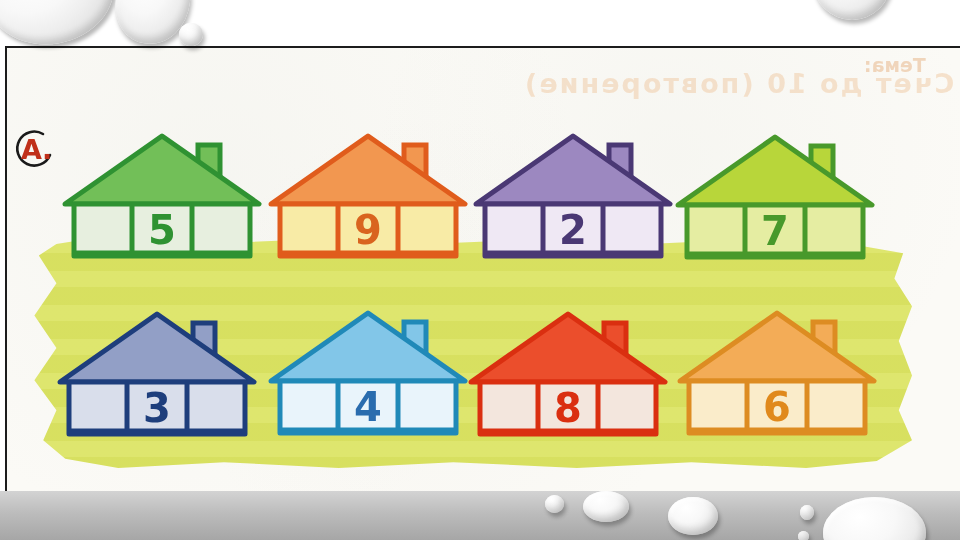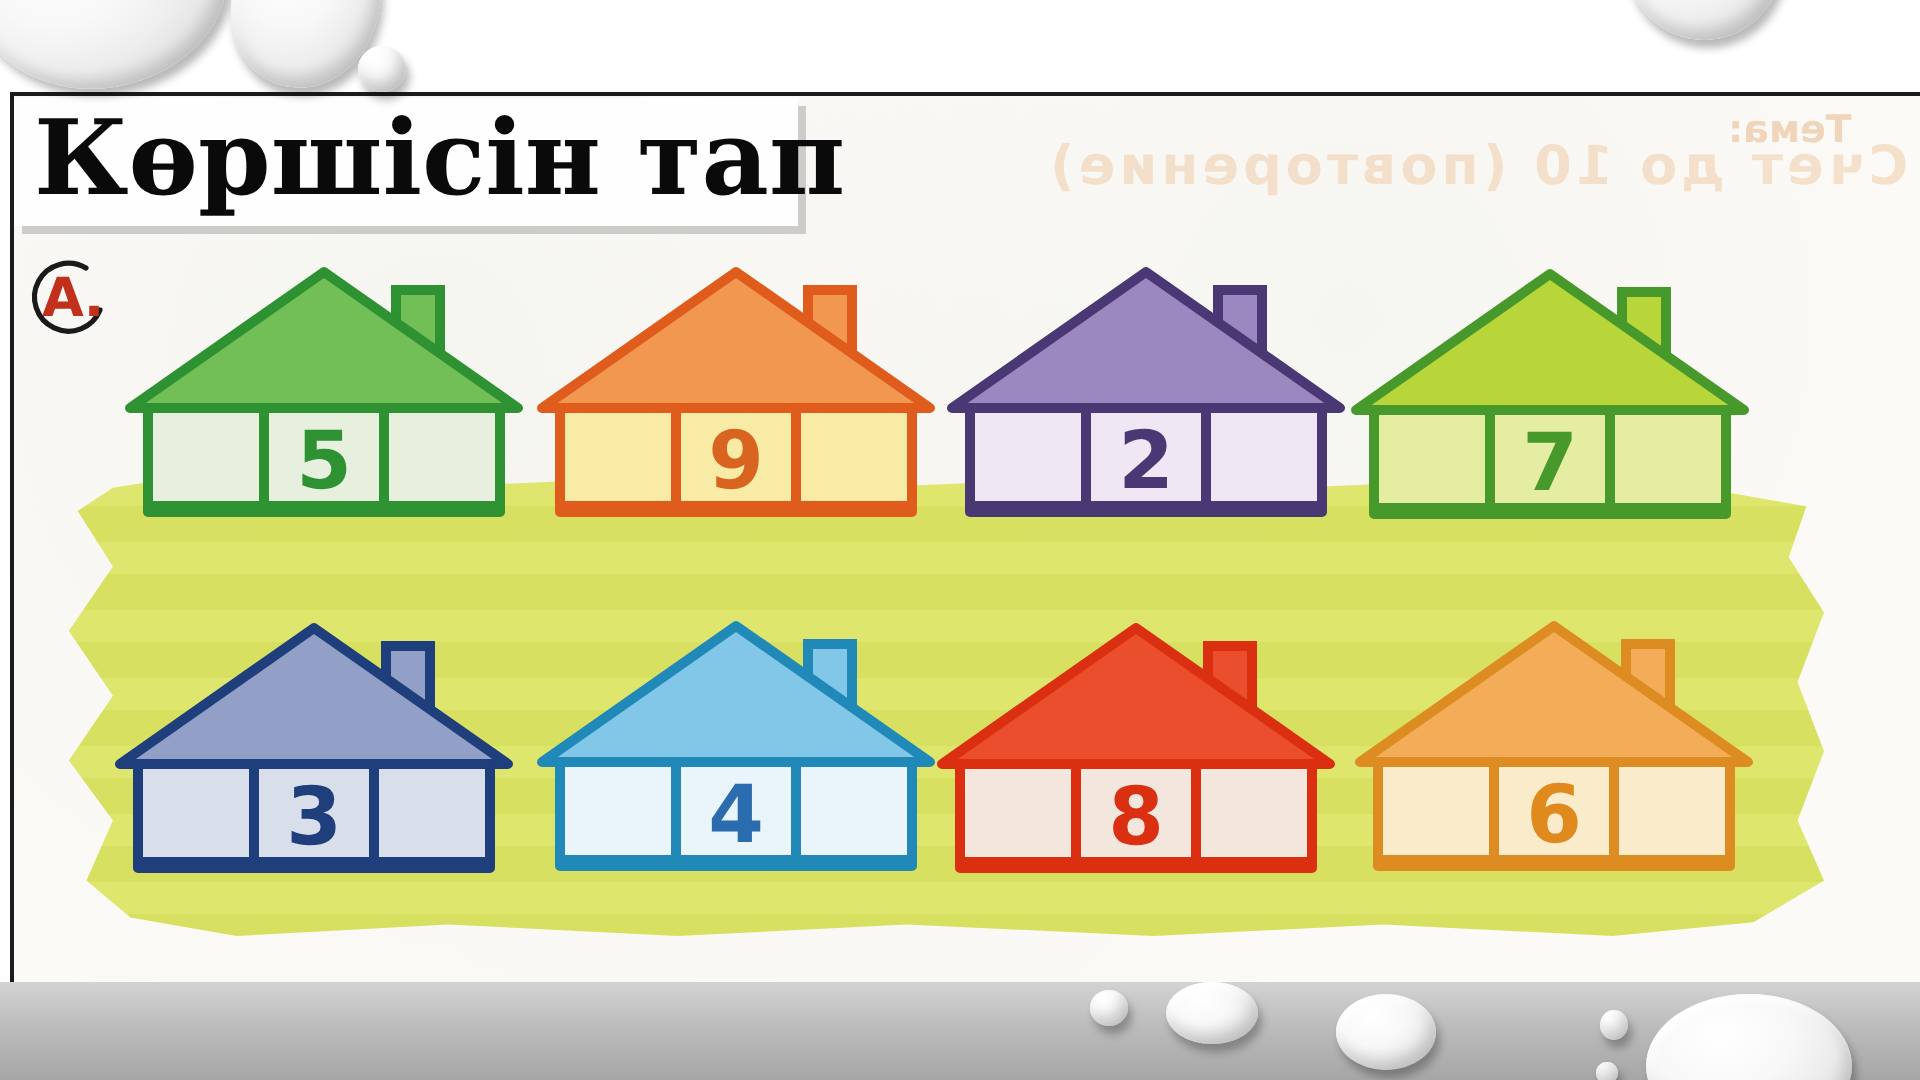--- a/index.html
+++ b/index.html
@@ -73,23 +73,20 @@
   <div class="bub" style="left:116px;top:-44px;width:74px;height:88px;border-radius:50% 50% 54% 46%;transform:rotate(6deg);"></div>
   <div class="bub" style="left:179px;top:23px;width:24px;height:23px;"></div>
   <div class="bub" style="left:813px;top:-58px;width:78px;height:78px;"></div>
 </div>
 
 <div class="paper" style="background-color: rgb(251, 250, 246);">
 
   <div class="bleed bleed-1">Тема:</div>
   <div class="bleed bleed-2">Счет до 10 (повторение)</div>
 
-  <div class="title-box">
-    <div class="title-text">Көршісін тап</div>
-  </div>
 
   <div class="section-marker">
     <svg width="48" height="48" viewBox="0 0 48 48">
       <path d="M 34 8 A 17 17 0 1 0 41 29" fill="none" stroke="#1a1a1a" stroke-width="2.6" stroke-linecap="round"></path>
     </svg>
     <span class="label" style="color: rgb(192, 48, 26);">А.</span>
   </div>
 
   <div class="lawn" style="background-color: rgb(220, 228, 99);"></div>
 

